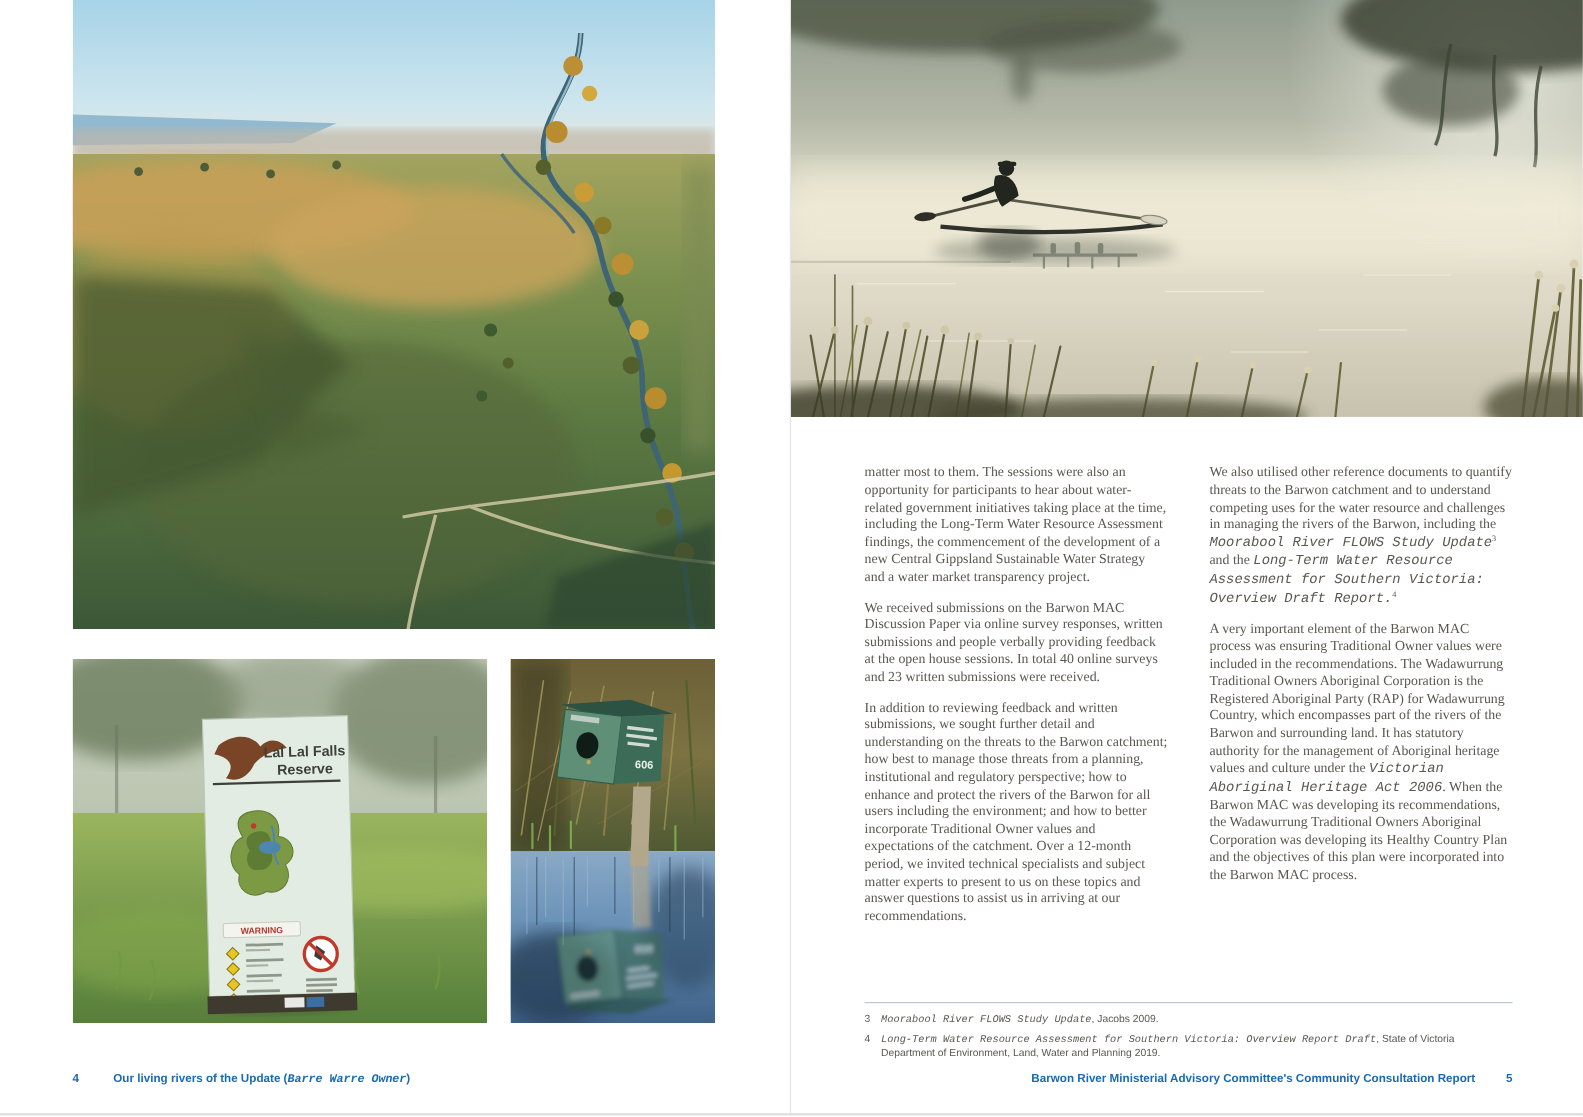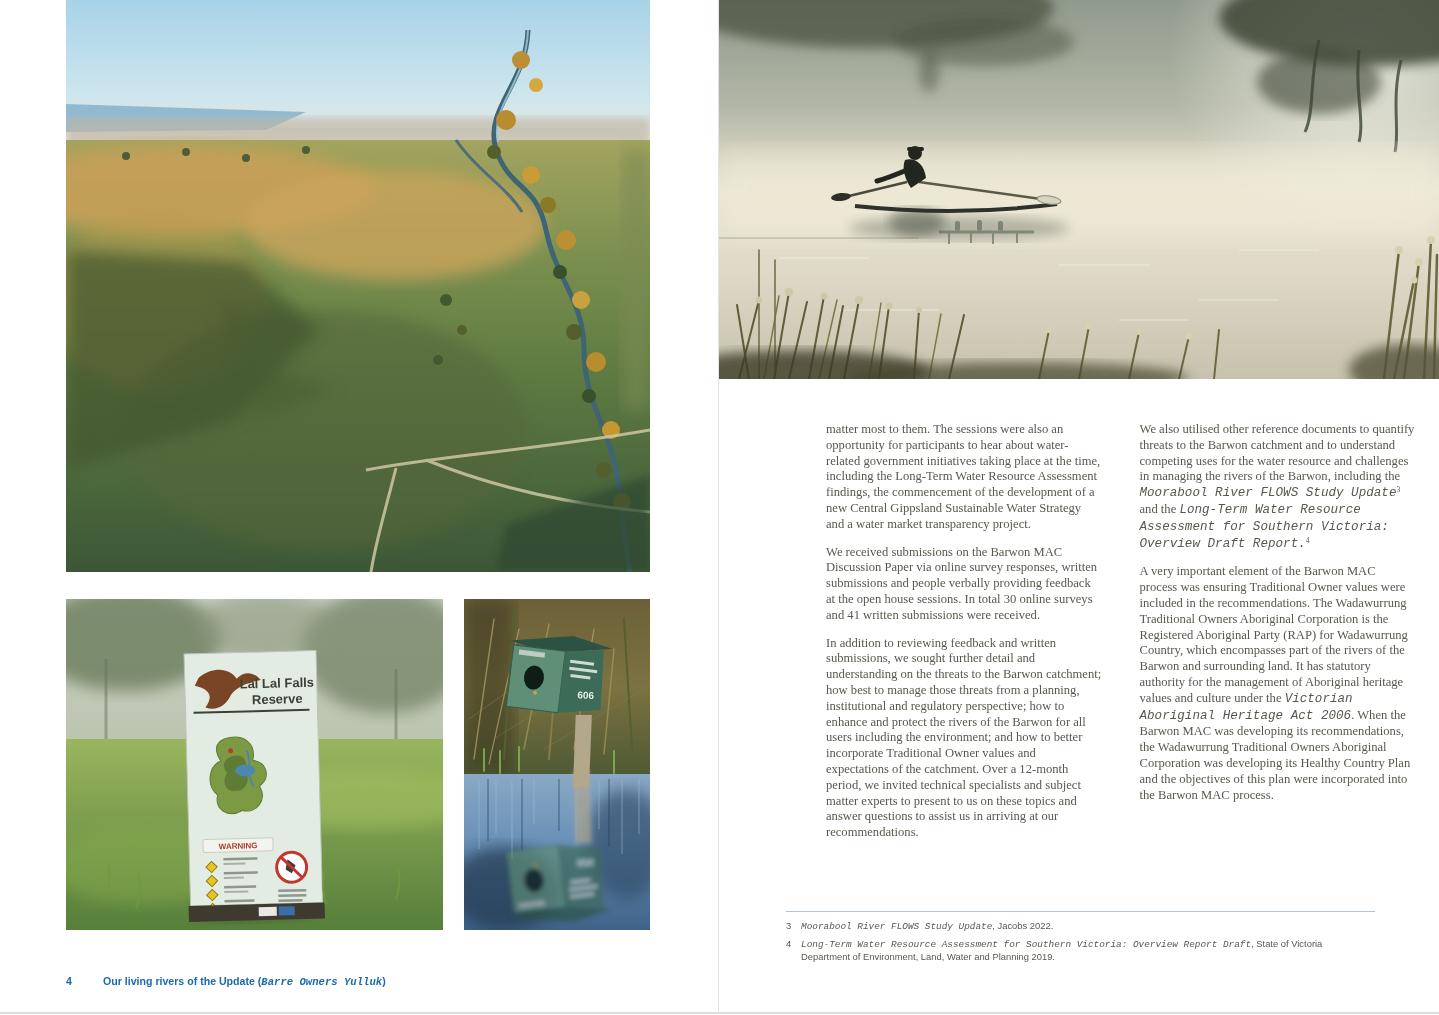--- a/index.html
+++ b/index.html
@@ -8,21 +8,21 @@
   .spread { position:relative; width:1439px; height:1015px; background:#fff; }
   .page-divider { position:absolute; left:718px; top:0; width:1px; height:1012px; background:#e3e3e3; }
   .bottom-edge { position:absolute; left:0; top:1012px; width:1439px; height:2px; background:#dcdcdc; }
   .photo { position:absolute; overflow:hidden; }
   .photo svg { display:block; width:100%; height:100%; }
   #photo-aerial  { left:66px;  top:0;     width:584px; height:572px; }
   #photo-sign    { left:66px;  top:599px; width:377px; height:331px; }
   #photo-nestbox { left:464px; top:599px; width:186px; height:331px; }
   #photo-rowing  { left:719px; top:0;     width:720px; height:379px; }
 
-  .textcols { position:absolute; left:826px; top:422px; width:589px; display:flex; gap:38px;
+  .textcols { position:absolute; left:786px; top:422px; width:589px; display:flex; gap:38px;
               color:#5a574e; font-size:12.6px; line-height:15.8px; }
   .col { width:280px; }
   .col p { margin-bottom:12px; }
   .i { font-style:italic;font-family:Liberation Mono, monospace; }
   .sup { font-size:7.5px; vertical-align:4px; line-height:0; }
 
   .fnrule { position:absolute; left:786px; top:911px; width:589px; height:1px; background:#b5c4ce; }
   .footnotes { position:absolute; left:786px; top:920px; width:589px;
                font-family:"Liberation Sans","DejaVu Sans",sans-serif;
                font-size:9.4px; line-height:12px; color:#5a574e; }
@@ -239,21 +239,21 @@
           <rect x="60" y="40" width="20" height="3" fill="#dfe8e2" opacity=".9"></rect>
           <text x="86" y="62" text-anchor="end" transform="rotate(-4 86 62)" font-family="Liberation Sans, sans-serif" font-size="10" font-weight="bold" fill="#e8f0ea">606</text>
         </g>
       </g>
       <use href="#nbox" transform="translate(0,360) scale(1,-1)" opacity=".65" filter="url(#b2)"></use>
     </svg>
   </div>
 
   <div class="footer footer-left">
     <span class="num">4</span>
-    <span><span>Our living rivers of the Update (</span><span class="i">Barre Owners Yulluk</span><span>)</span></span>
+    <span><span>Our living rivers of the Update (</span><span class="i">Barre Warre Owner</span><span>)</span></span>
   </div>
 
   <div class="photo" id="photo-rowing">
     <svg viewBox="0 0 720 379" preserveAspectRatio="none">
       <defs>
         <linearGradient id="mistv" x1="0" y1="0" x2="0" y2="1">
           <stop offset="0" stop-color="#8f9a8d"></stop>
             <stop offset=".28" stop-color="#b3b7a6"></stop>
           <stop offset=".5" stop-color="#e8e4d1"></stop>
             <stop offset=".72" stop-color="#ddd9c6"></stop>
@@ -330,38 +330,42 @@
         <ellipse cx="80" cy="372" rx="130" ry="22" fill="#3a3a28" opacity=".8" filter="url(#b6)"></ellipse>
         <ellipse cx="300" cy="378" rx="170" ry="16" fill="#44442e" opacity=".7" filter="url(#b6)"></ellipse>
         <ellipse cx="690" cy="370" rx="60" ry="26" fill="#54523a" opacity=".8" filter="url(#b6)"></ellipse>
       </g>
     </svg>
   </div>
 
   <div class="textcols">
     <div class="col">
       <p>matter most to them. The sessions were also an opportunity for participants to hear about water-related government initiatives taking place at the time, including the Long-Term Water Resource Assessment findings, the commencement of the development of a new Central Gippsland Sustainable Water Strategy and a water market transparency project.</p>
-      <p>We received submissions on the Barwon MAC Discussion Paper via online survey responses, written submissions and people verbally providing feedback at the open house sessions. In total 30 online surveys and 41 written submissions were received.</p>
+      <p>We received submissions on the Barwon MAC Discussion Paper via online survey responses, written submissions and people verbally providing feedback at the open house sessions. In total 40 online surveys and 23 written submissions were received.</p>
       <p>In addition to reviewing feedback and written submissions, we sought further detail and understanding on the threats to the Barwon catchment; how best to manage those threats from a planning, institutional and regulatory perspective; how to enhance and protect the rivers of the Barwon for all users including the environment; and how to better incorporate Traditional Owner values and expectations of the catchment. Over a 12-month period, we invited technical specialists and subject matter experts to present to us on these topics and answer questions to assist us in arriving at our recommendations.</p>
     </div>
     <div class="col">
       <p><span>We also utilised other reference documents to quantify threats to the Barwon catchment and to understand competing uses for the water resource and challenges in managing the rivers of the Barwon, including the </span><span class="i">Moorabool River FLOWS Study Update</span><span class="sup">3</span><span> and the </span><span class="i">Long-Term Water Resource Assessment for Southern Victoria: Overview Draft Report.</span><span class="sup">4</span></p>
       <p><span>A very important element of the Barwon MAC process was ensuring Traditional Owner values were included in the recommendations. The Wadawurrung Traditional Owners Aboriginal Corporation is the Registered Aboriginal Party (RAP) for Wadawurrung Country, which encompasses part of the rivers of the Barwon and surrounding land. It has statutory authority for the management of Aboriginal heritage values and culture under the </span><span class="i">Victorian Aboriginal Heritage Act 2006</span><span>. When the Barwon MAC was developing its recommendations, the Wadawurrung Traditional Owners Aboriginal Corporation was developing its Healthy Country Plan and the objectives of this plan were incorporated into the Barwon MAC process.</span></p>
     </div>
   </div>
 
   <div class="fnrule"></div>
 
   <div class="footnotes">
     <div class="fn">
       <span class="num">3</span>
-      <span class="body"><span class="i">Moorabool River FLOWS Study Update</span><span>, Jacobs 2022.</span></span>
+      <span class="body"><span class="i">Moorabool River FLOWS Study Update</span><span>, Jacobs 2009.</span></span>
     </div>
     <div class="fn">
       <span class="num">4</span>
       <span class="body"><span class="i">Long-Term Water Resource Assessment for Southern Victoria: Overview Report Draft</span><span>, State of Victoria Department of Environment, Land, Water and Planning 2019.</span></span>
     </div>
   </div>
 
+  <div class="footer footer-right">
+    <span>Barwon River Ministerial Advisory Committee's Community Consultation Report</span>
+    <span class="num">5</span>
+  </div>
 
   <div class="page-divider"></div>
   <div class="bottom-edge"></div>
 </div>
 
 </body></html>

